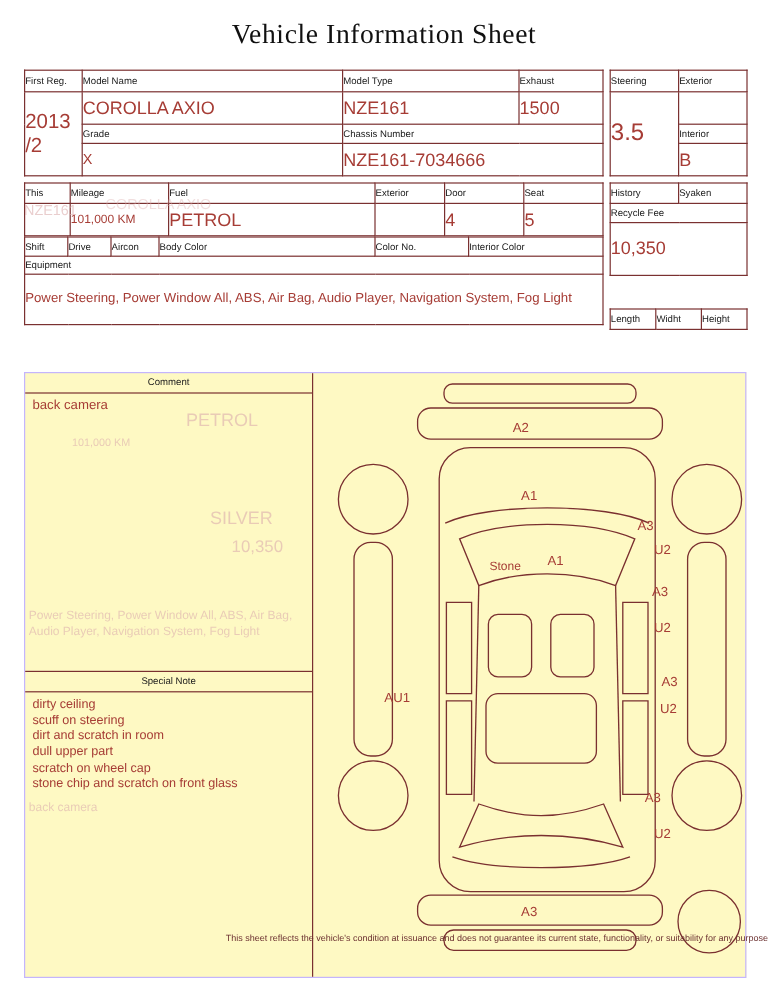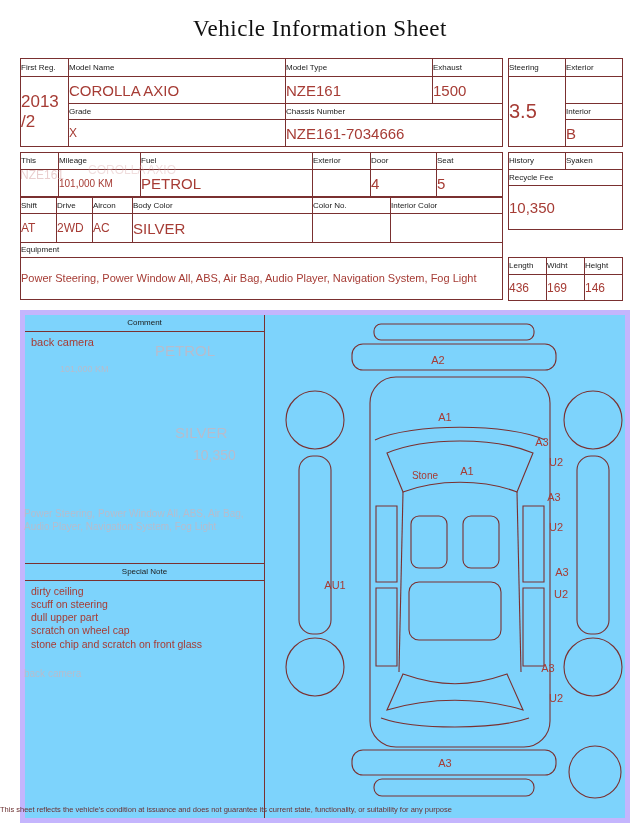--- a/index.html
+++ b/index.html
@@ -20,21 +20,21 @@
   td.firstreg{
     color:#a63c35;font-size:17px;text-align:left;vertical-align:top;
     padding:5px 0 0 4px;line-height:1.15;white-space:pre-line;
   }
   td.cond{color:#a63c35;font-size:20px}
   td.equip{
     color:#a63c35;font-size:11px;text-align:left;vertical-align:top;
     padding:2px 4px;line-height:1.3;
   }
   
-  .bottom-box{position:absolute;left:20px;top:310px;width:600px;height:503px;border:5px solid #c4b5fd;background:#7dd3fc}
+  .bottom-box{position:absolute;left:20px;top:310px;width:600px;height:503px;border:1px solid #c4b5fd;background:#fef9c3}
   .comment-box{position:absolute;left:0;top:0;width:239px;height:100%;border-right:1px solid #7a3030}
   .comment-header,.sn-header{
     text-align:center;font-size:8px;color:#1a1a1a;height:13px;padding-top:3px;
     border-bottom:1px solid #7a3030;
   }
   .comment-content{height:223px;padding:4px 6px;font-size:11px;color:#a63c35}
   .sn-header{border-top:1px solid #7a3030}
   .notes{padding:4px 6px;font-size:10.5px;color:#a63c35;line-height:1.25}
   .notes div{white-space:nowrap}
   
@@ -42,22 +42,22 @@
   .diagram *{vector-effect:non-scaling-stroke}
   .dshape{fill:none;stroke:#7a3030;stroke-width:1.1}
   .dlabel{fill:#a63c35;font-size:11px;text-anchor:middle;font-family:"Liberation Sans",sans-serif}
   .dlabel.sm{font-size:10px}
   
   .ghost{
     position:absolute;color:#dcaeae;opacity:.6;white-space:nowrap;pointer-events:none;z-index:5;
   }
   .ghost.wrap{white-space:normal;line-height:1.3}
   .footer{
-    position:absolute;left:0;top:777px;width:100%;text-align:left;
-    font-size:7.5px;color:#6b3030;margin-top:28px;
+    position:absolute;left:0;top:777px;width:100%;text-align:right;
+    font-size:7.5px;color:#6b3030;
   }
 </style>
 </head>
 <body>
 
 <div class="title">Vehicle Information Sheet</div>
 
 <table class="sheet" style="left:20px;top:58px;width:482px">
   <colgroup>
       <col style="width:48px">
@@ -153,28 +153,20 @@
     </colgroup>
   <tbody>
       <tr style="height:16px">
     <td class="hdr">Shift</td>
     <td class="hdr">Drive</td>
     <td class="hdr">Aircon</td>
     <td class="hdr">Body Color</td>
     <td class="hdr">Color No.</td>
     <td class="hdr">Interior Color</td>
   </tr>
-  <tr style="height:29px">
-    <td class="val md">AT</td>
-    <td class="val md">2WD</td>
-    <td class="val md">AC</td>
-    <td class="val">SILVER</td>
-    <td class="val"></td>
-    <td class="val"></td>
-  </tr>
   <tr style="height:15px">
     <td class="hdr" colspan="6">Equipment</td>
   </tr>
   <tr style="height:42px">
     <td class="equip" colspan="6">Power Steering, Power Window  All, ABS, Air Bag, Audio Player, Navigation System, Fog Light</td>
   </tr>
 </tbody>
   </table>
 
 <table class="sheet" style="left:508px;top:152px;width:114px">
@@ -200,38 +192,34 @@
   <colgroup>
       <col style="width:38px">
       <col style="width:38px">
       <col style="width:38px">
     </colgroup>
   <tbody>
       <tr style="height:17px">
     <td class="hdr">Length</td>
     <td class="hdr">Widht</td>
     <td class="hdr">Height</td>
-  </tr>
-  <tr style="height:26px">
-    <td class="val md">436</td>
-    <td class="val md">169</td>
-    <td class="val md">146</td>
   </tr>
 </tbody>
   </table>
 
 <div class="bottom-box">
 
   <div class="comment-box">
     <div class="comment-header">Comment</div>
     <div class="comment-content">back camera</div>
     <div class="sn-header">Special Note</div>
     <div class="notes">
       <div>dirty ceiling</div>
       <div>scuff on steering</div>
+      <div>dirt and scratch in room</div>
       <div>dull upper part</div>
       <div>scratch on wheel cap</div>
       <div>stone chip and scratch on front glass</div>
     </div>
   </div>
 
   <svg class="diagram" width="352" height="492" viewBox="0 0 352 492">
 
     <rect class="dshape" x="99" y="4" width="160" height="16" rx="7"></rect>
     <rect class="dshape" x="77" y="24" width="204" height="26" rx="11"></rect>

